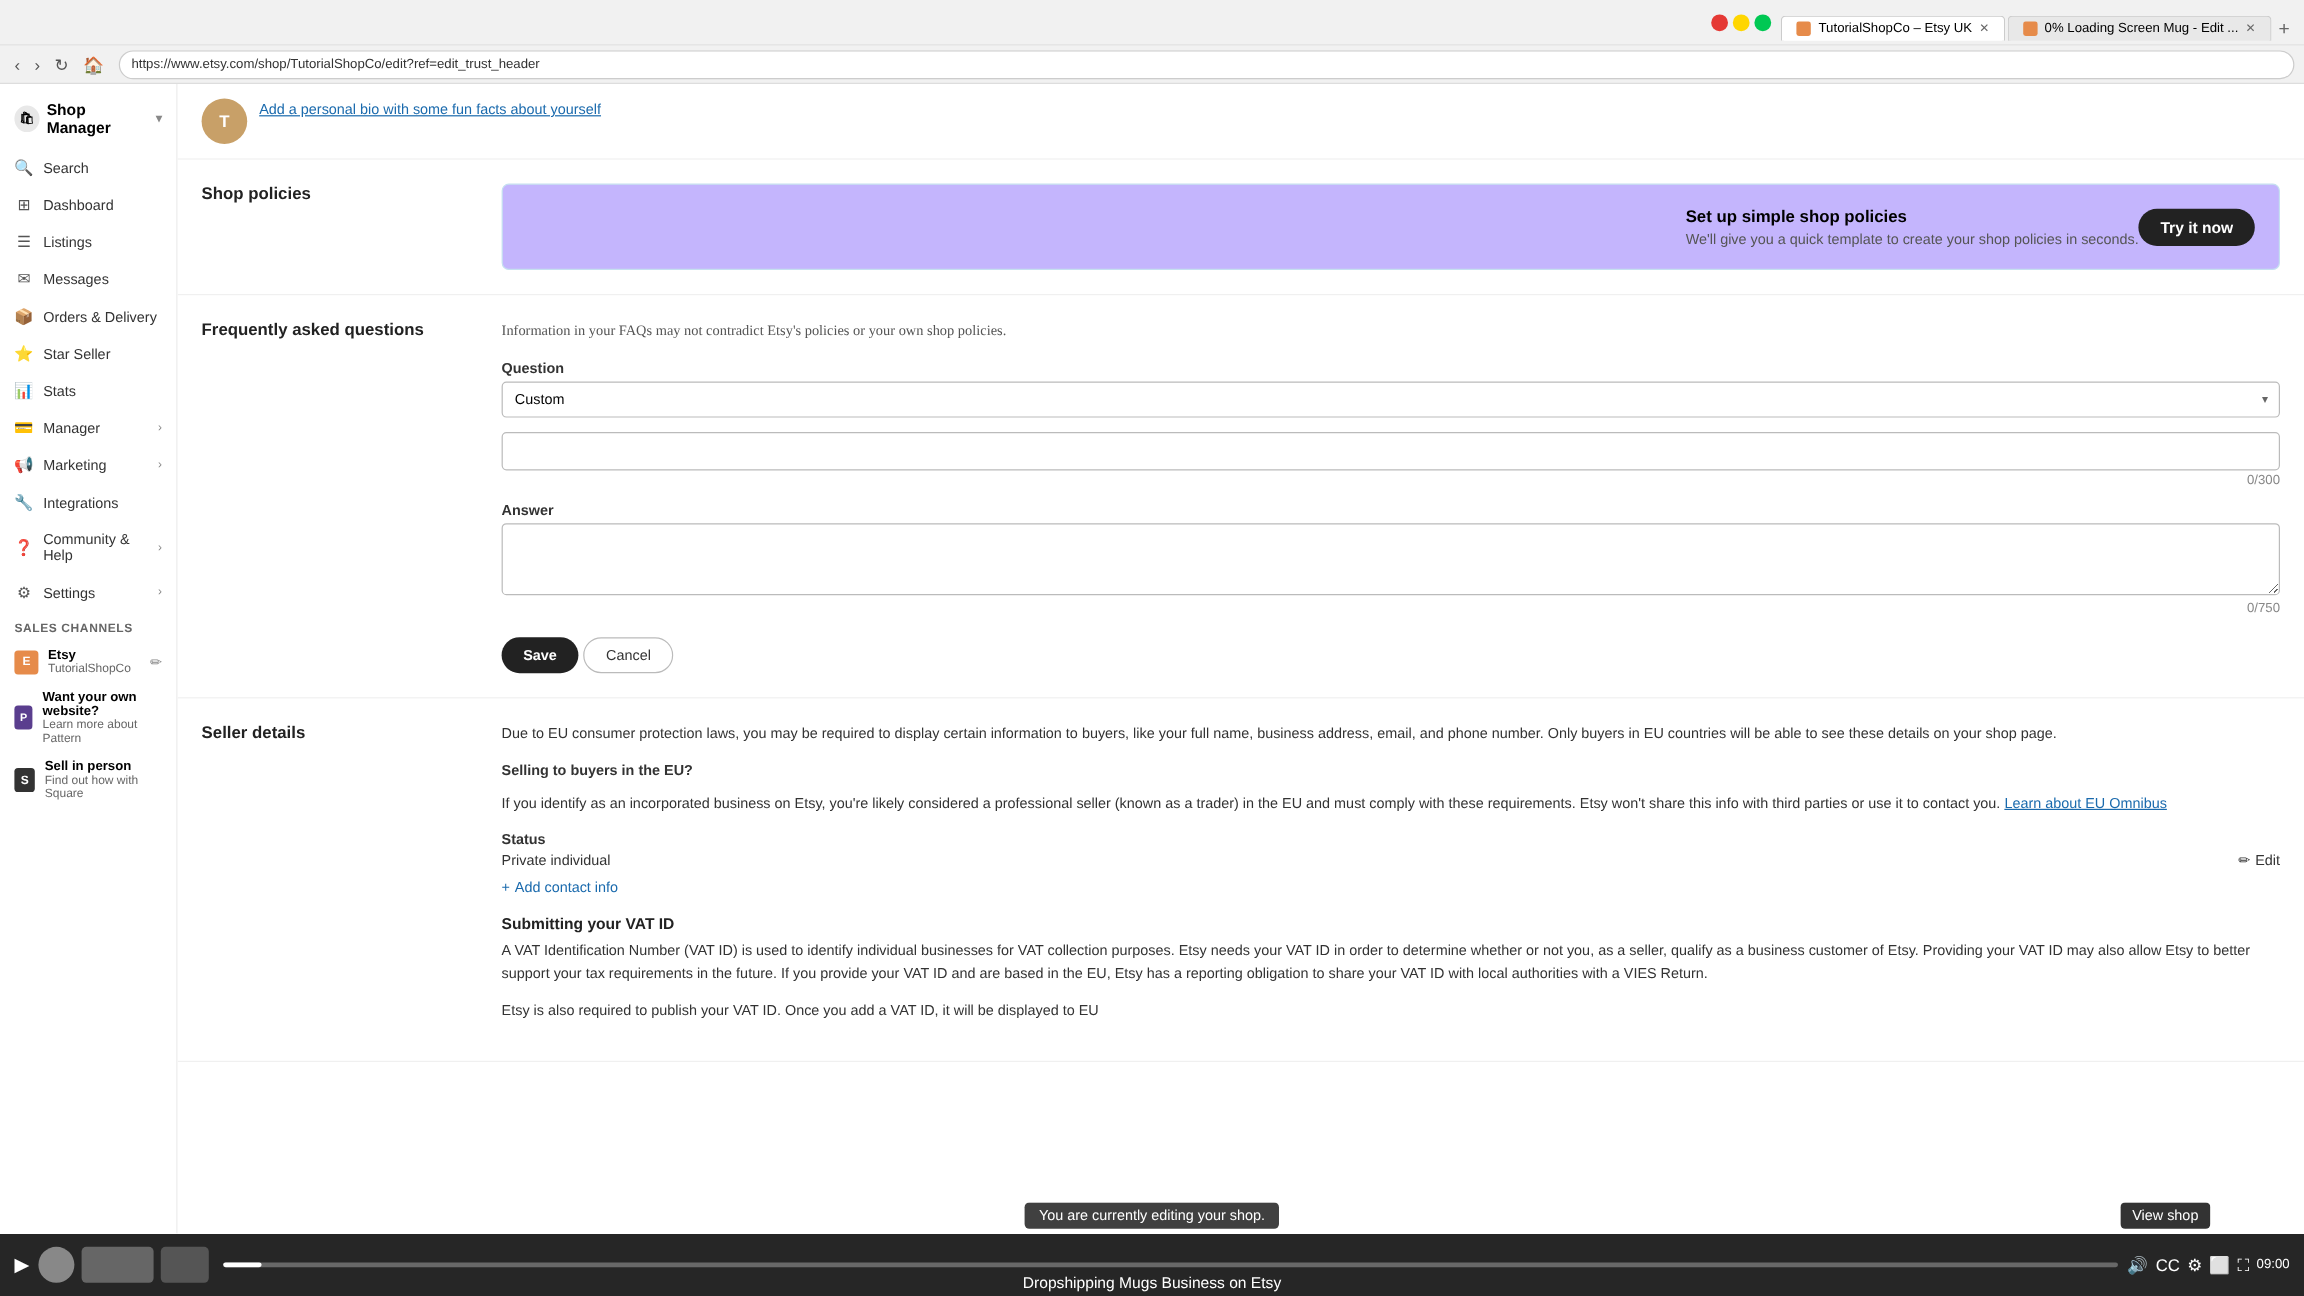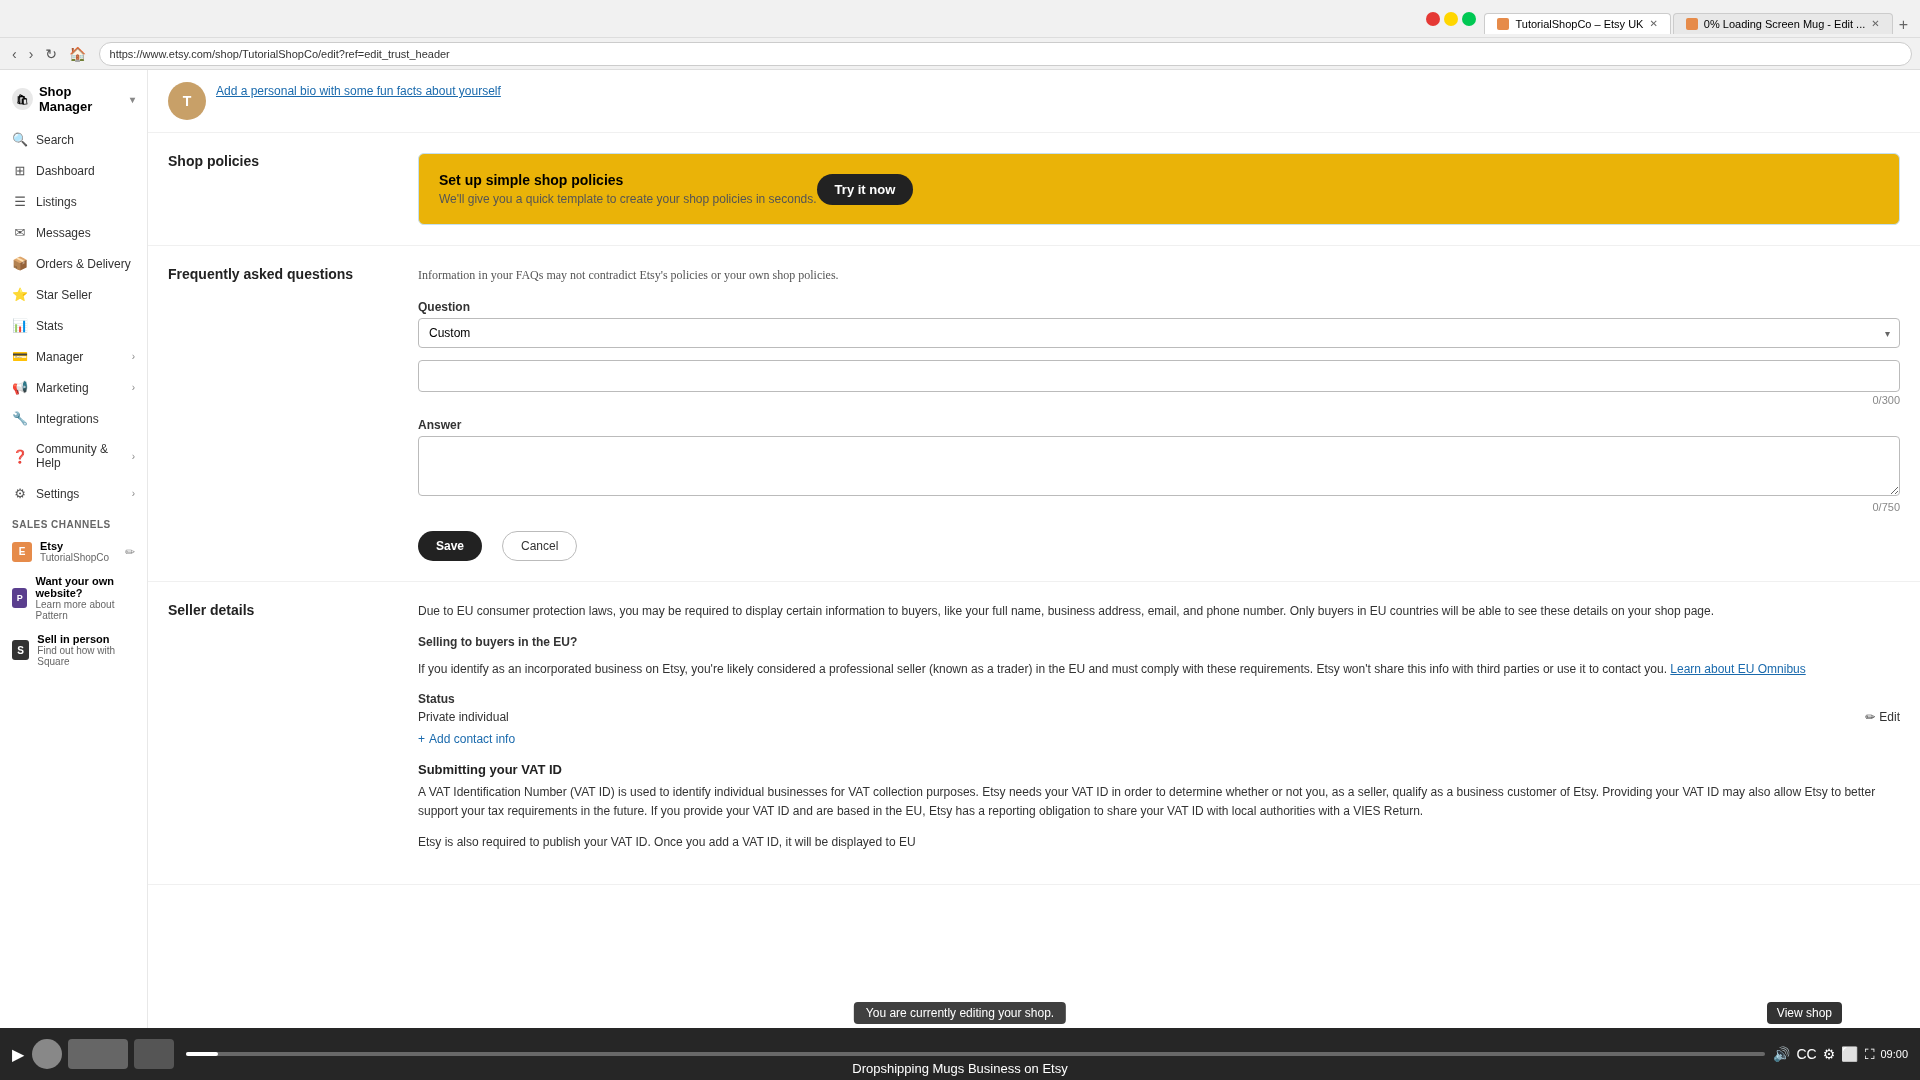--- a/index.html
+++ b/index.html
@@ -213,27 +213,27 @@
       color: #222;
       margin-bottom: 8px;
     }
     .section-body {
       flex: 1;
       padding: 0 20px 0 0;
     }
 
     
     .policies-banner {
-      background: #eab308;
+      background: #c4b5fd;
       border: 1px solid #c5e0f0;
       border-radius: 6px;
       padding: 18px 20px;
       display: flex;
       align-items: center;
-      justify-content: flex-start;
+      justify-content: flex-end;
     }
     .policies-banner-text h3 {
       font-size: 14px;
       font-weight: 600;
       margin-bottom: 4px;
     }
     .policies-banner-text p {
       font-size: 12px;
       color: #555;
     }
@@ -328,21 +328,21 @@
       border-radius: 4px;
       padding: 8px 10px;
       font-size: 12px;
       min-height: 60px;
       resize: vertical;
       outline: none;
     }
 
     .form-actions {
       display: flex;
-      gap: 20px;
+      gap: 4px;
       margin-top: 18px;
     }
     .btn-save {
       background: #222;
       color: #fff;
       border: none;
       border-radius: 20px;
       padding: 7px 18px;
       font-size: 12px;
       font-weight: 600;

